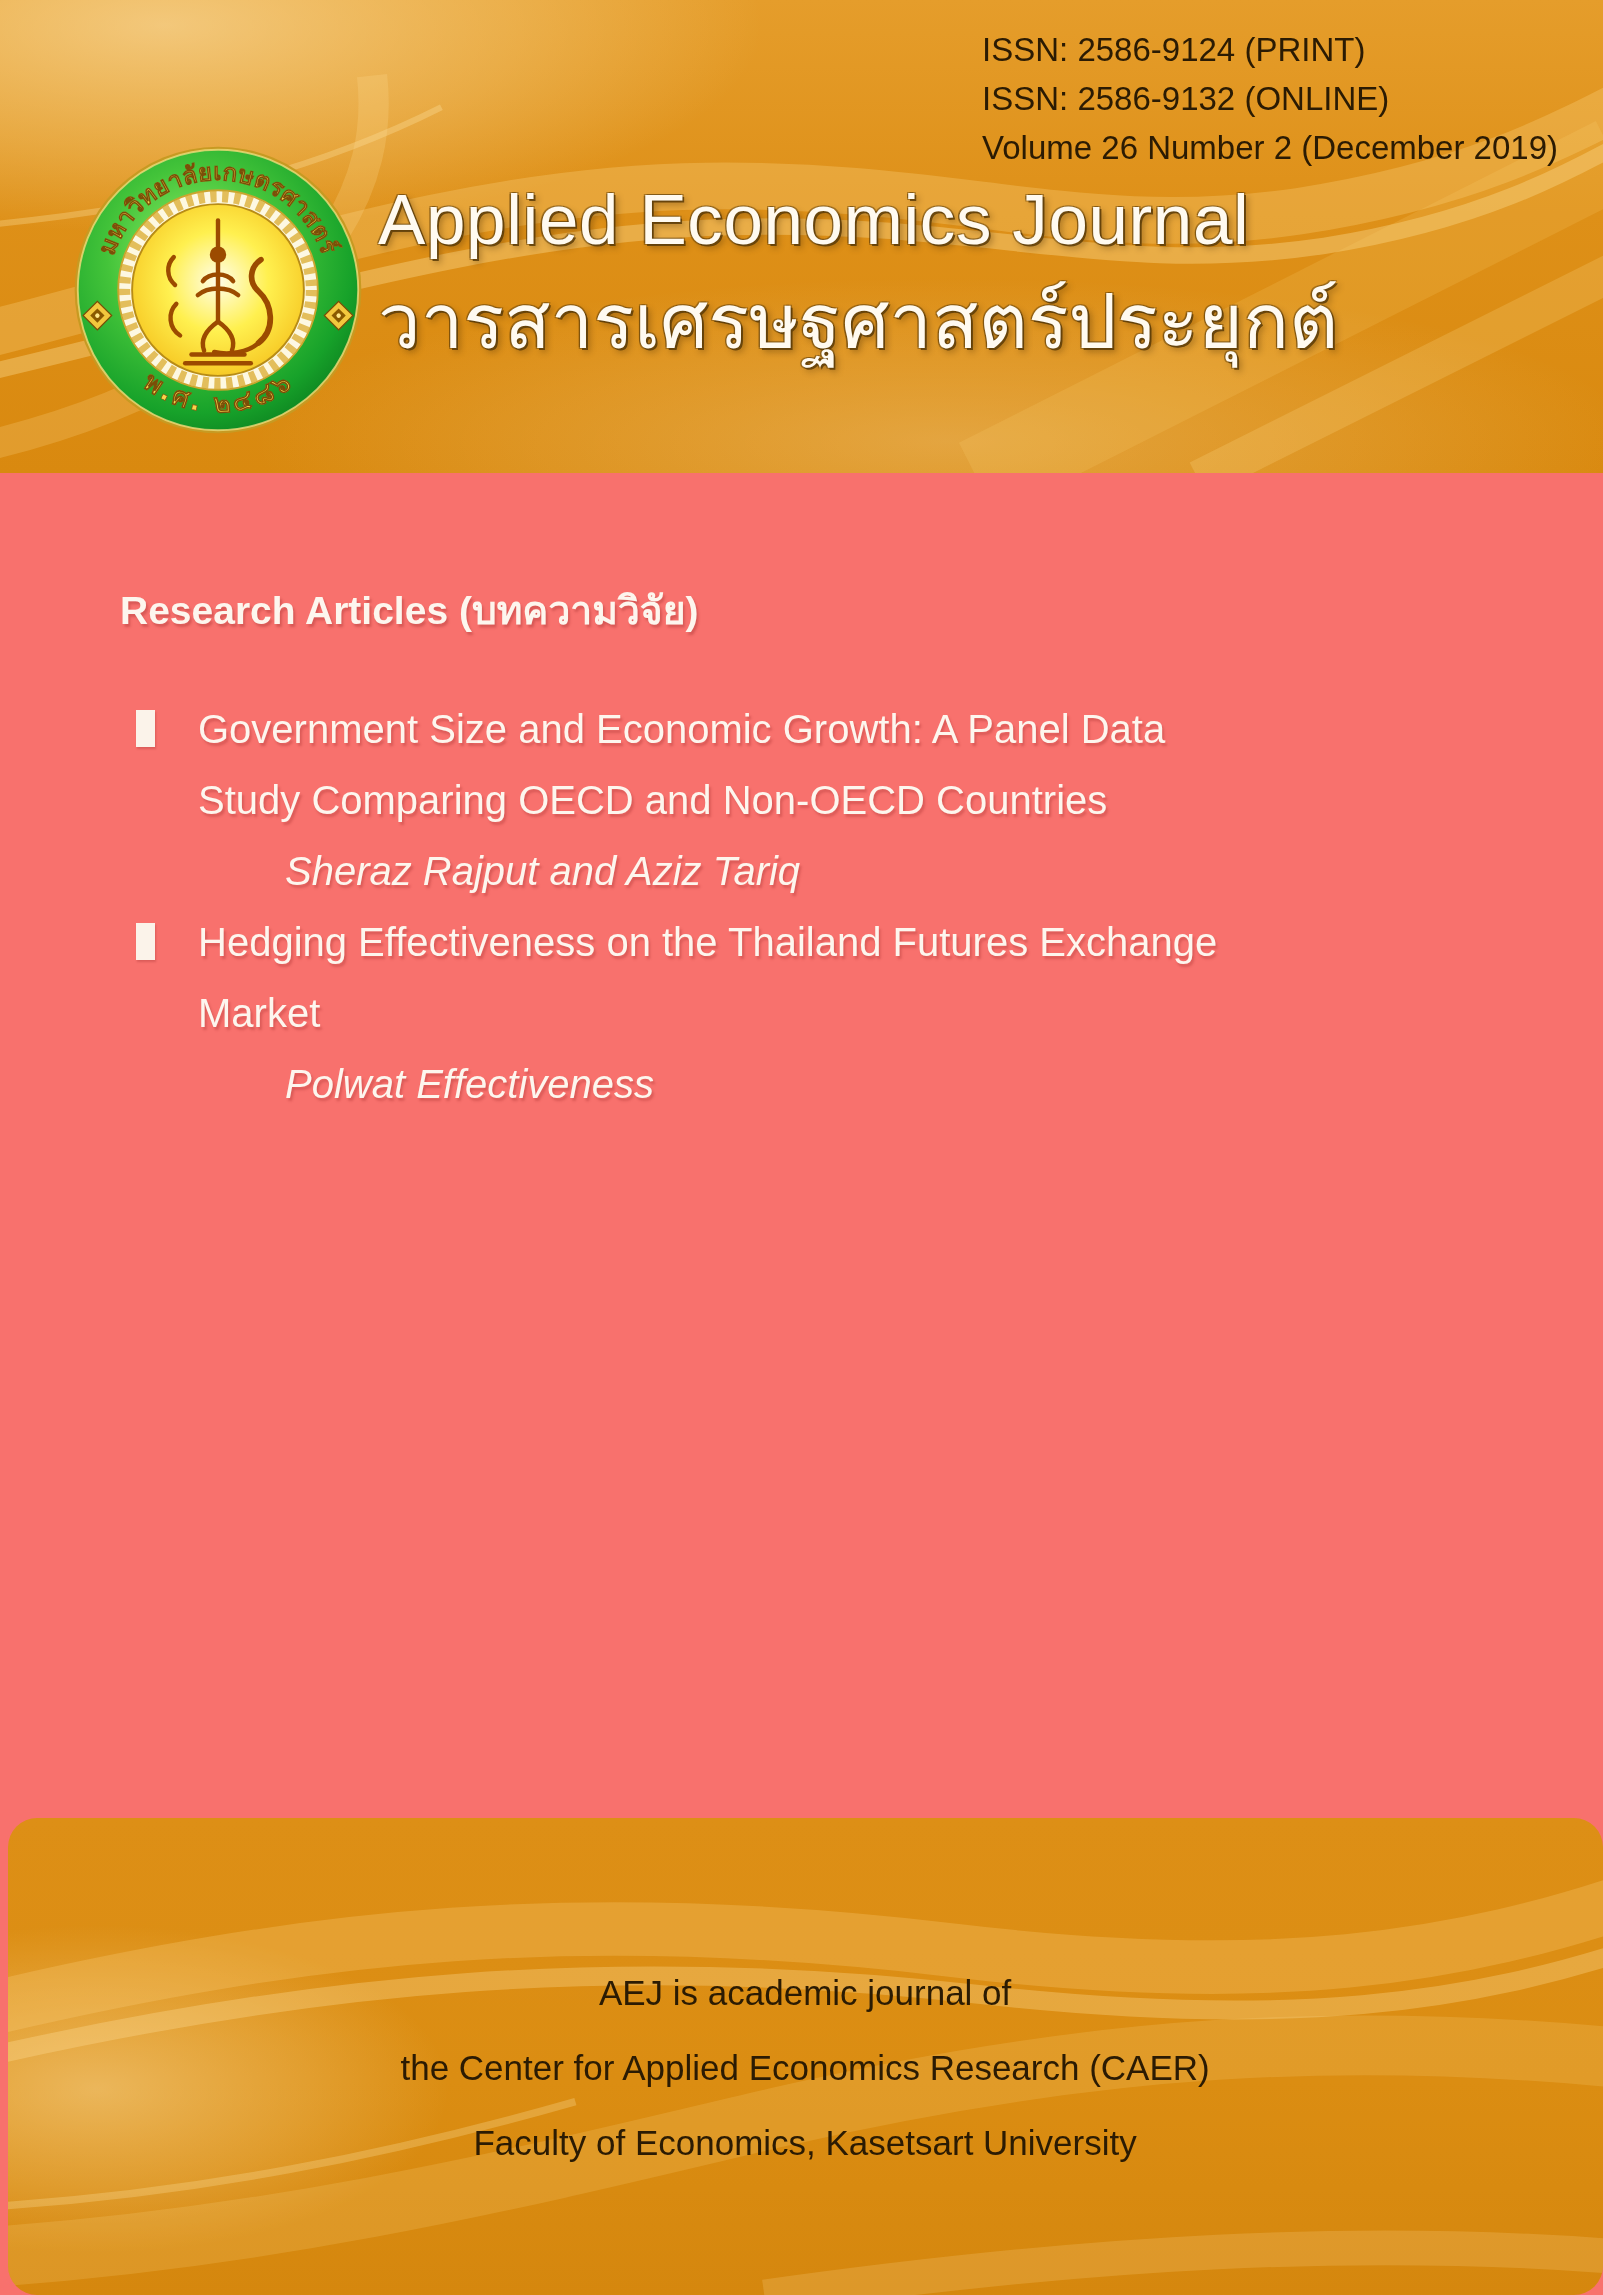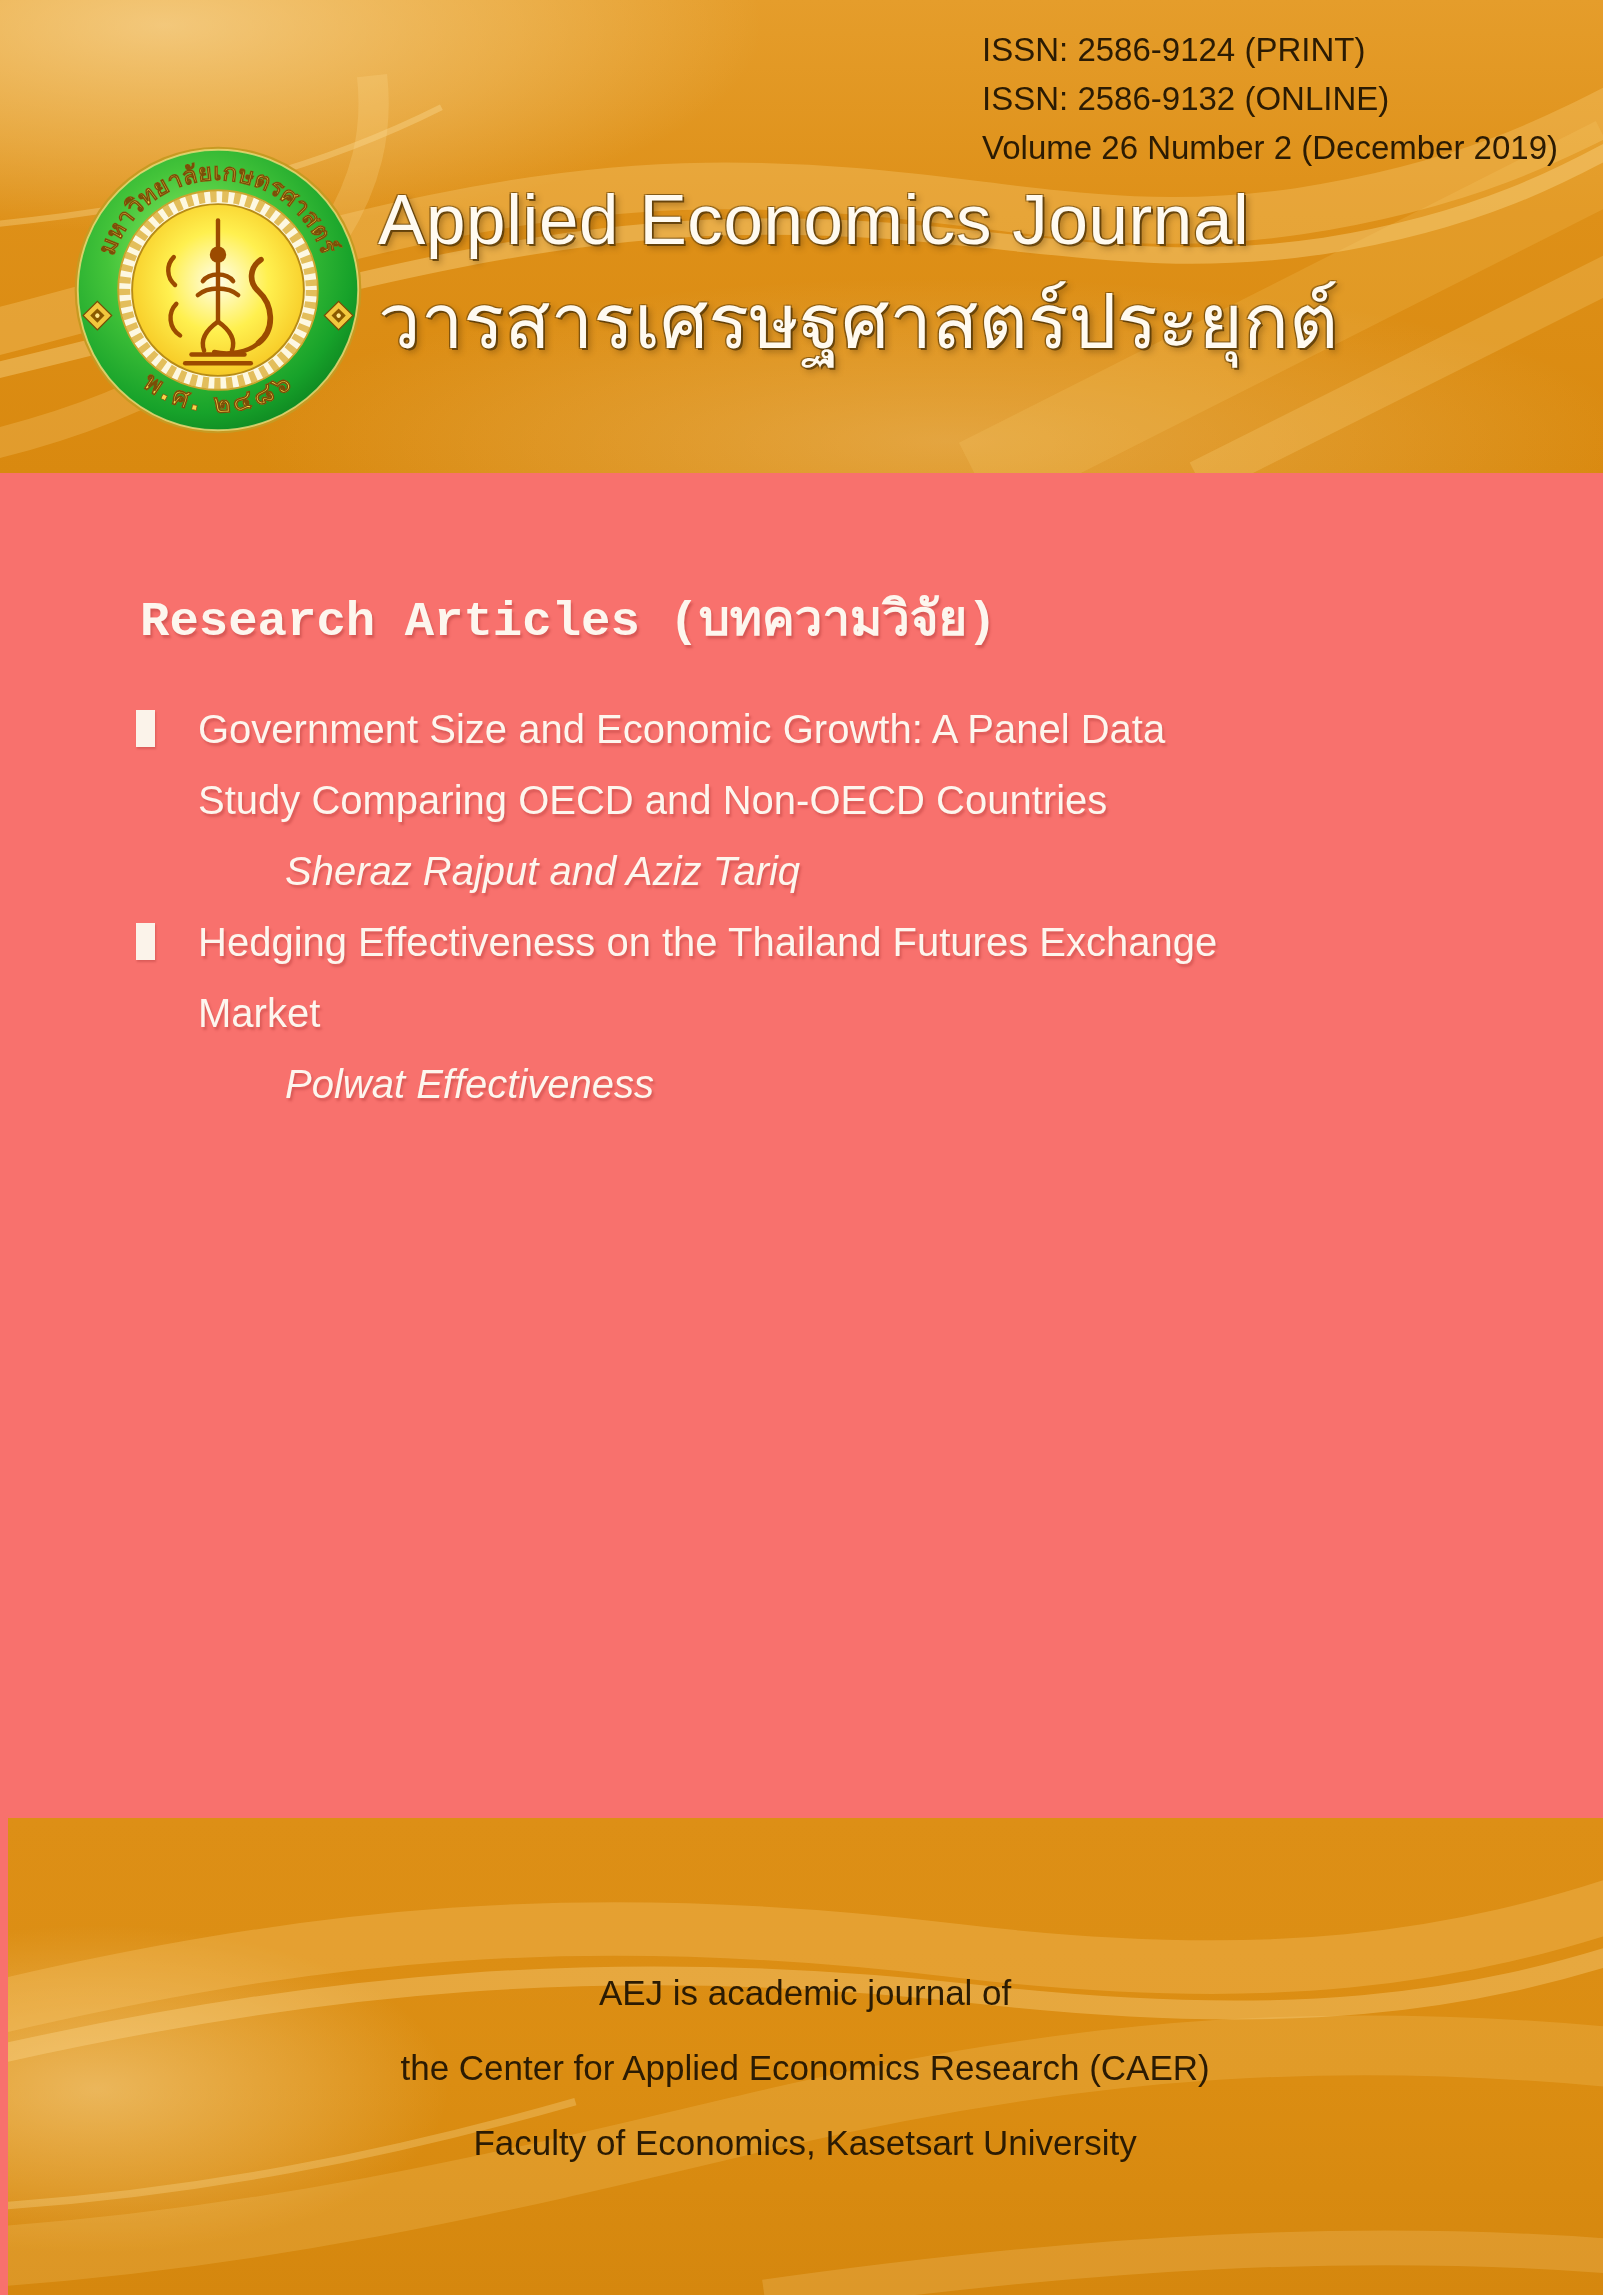--- a/index.html
+++ b/index.html
@@ -50,24 +50,23 @@
                 3.8px 4.4px 6.3px rgba(60,35,0,.35);
   }
 
   
   .toc{
     position:absolute;left:0;top:473px;width:1603px;height:1345px;
     background:#f8716d;
     color:#fdf6ee;
   }
   .toc-heading{
-    position:absolute;left:140px;top:106px;
-    font-size:49px;font-weight:700;letter-spacing:0;
+    position:absolute;left:120px;top:106px;
+    font-size:39px;font-weight:700;letter-spacing:0;
     text-shadow:1.9px 2.5px 2.5px rgba(140,30,30,.30);
-    font-family:Liberation Mono, monospace;
   }
   .article-list{
     position:absolute;left:136px;top:221px;width:1356px;
     list-style:none;margin:0;padding:0;
     font-size:40px;line-height:71px;
     text-shadow:1.9px 2.5px 2.5px rgba(140,30,30,.28);
   }
   .article-item{position:relative;padding-left:62px;}
   .bullet{
     position:absolute;left:0;top:16.4px;
@@ -79,20 +78,21 @@
     font-style:italic;
     padding-left:87px;
     white-space:nowrap;
   }
 
   
   .band-bottom{
     position:absolute;left:7.6px;top:1818px;width:1595px;height:477px;
     background:linear-gradient(180deg,#dd8f16 0%,#db8d12 55%,#d5870e 100%);
     overflow:hidden;
+    border-radius:29px;
   }
   .footer-text{
     position:absolute;left:0;top:137px;width:100%;
     text-align:center;
     color:#2b1b03;
     font-size:35px;line-height:75px;font-weight:400;
   }
 
   
   .seal{display:block;width:100%;height:100%;}

